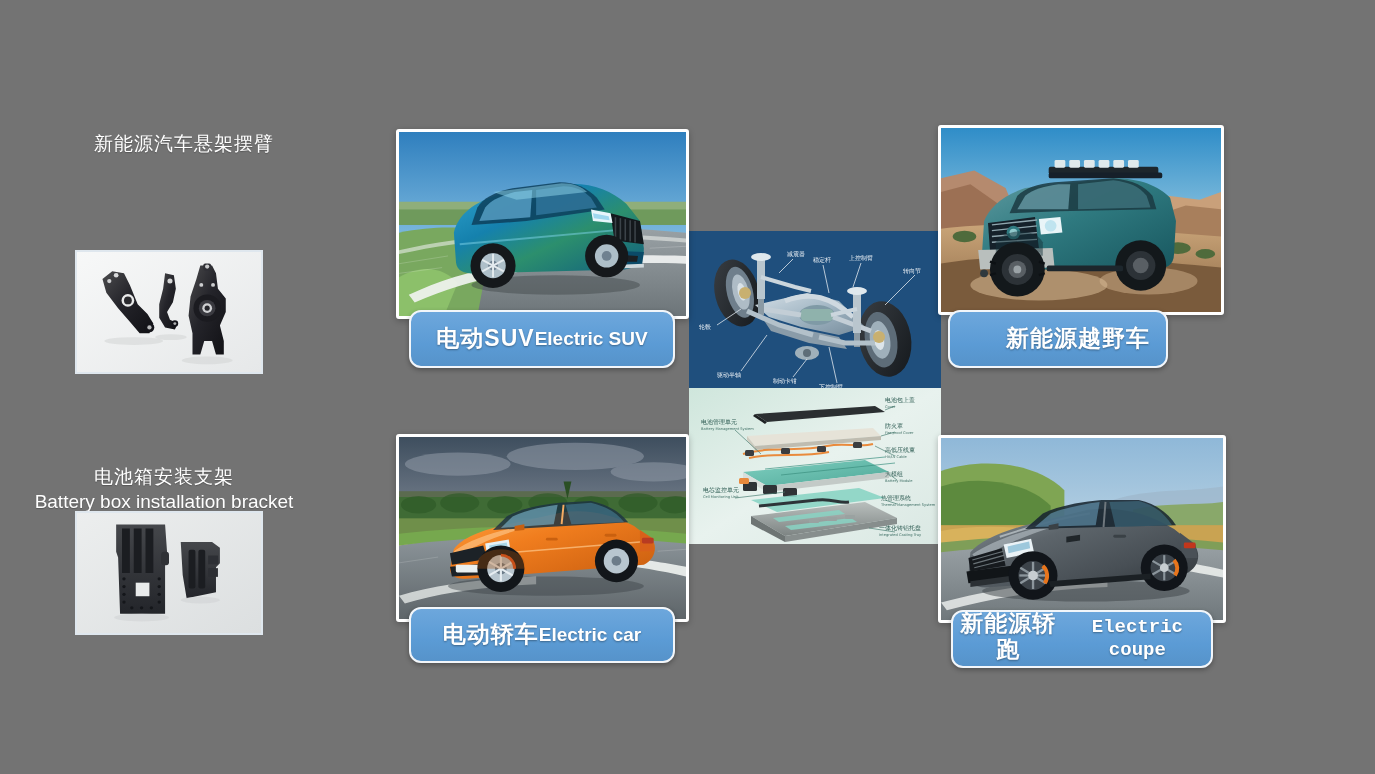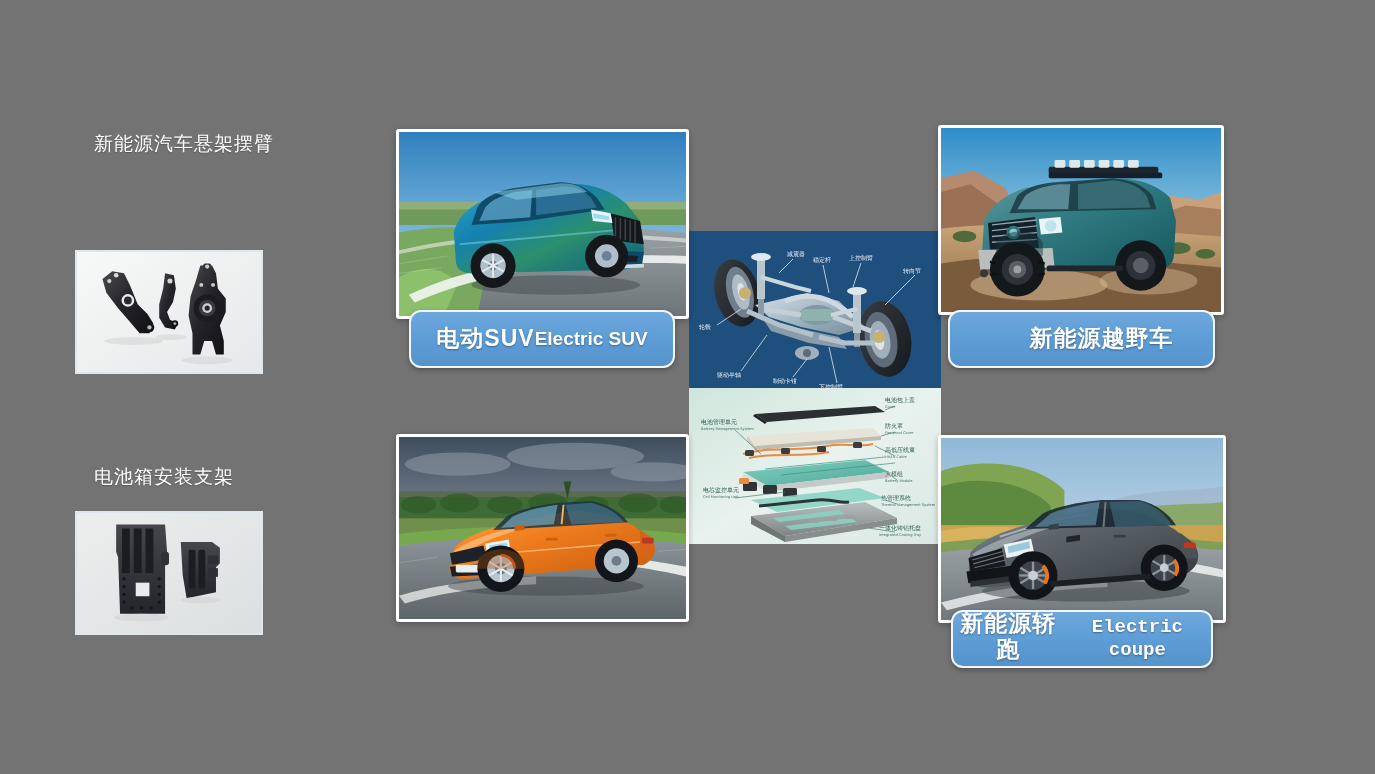--- a/index.html
+++ b/index.html
@@ -70,21 +70,21 @@
     font-size: 19px; font-weight: bold;
     text-shadow: 0 1px 2px rgba(0,0,0,.35);
     line-height: 1.2;
   }
 
   
   #photo-suv    { left: 396px; top: 129px; width: 293px; height: 190px; }
   #caption-suv  { left: 409px; top: 310px; width: 266px; height: 58px; }
   
   #photo-offroad   { left: 938px; top: 125px; width: 286px; height: 190px; }
-  #caption-offroad { left: 948px; top: 310px; width: 267px; height: 58px; padding-left: 40px; }
+  #caption-offroad { left: 948px; top: 310px; width: 220px; height: 58px; padding-left: 40px; }
   
   #photo-car    { left: 396px; top: 434px; width: 293px; height: 188px; }
   #caption-car  { left: 409px; top: 607px; width: 266px; height: 56px; }
   
   #photo-coupe   { left: 938px; top: 435px; width: 288px; height: 188px; }
   #caption-coupe { left: 951px; top: 610px; width: 262px; height: 58px; font-family: Liberation Mono, monospace; }
 
   
   #diagram-suspension {
     position: absolute; left: 689px; top: 231px;
@@ -147,20 +147,21 @@
       <circle cx="139" cy="34" r="2" fill="#cccdcf"></circle>
 
       <ellipse cx="58" cy="92" rx="30" ry="4" fill="#cfd1d2" opacity=".5"></ellipse>
       <ellipse cx="96" cy="88" rx="16" ry="3" fill="#cfd1d2" opacity=".5"></ellipse>
       <ellipse cx="133" cy="112" rx="26" ry="4" fill="#cfd1d2" opacity=".5"></ellipse>
     </svg>
   </div>
 
   <div class="part-label" id="label-bracket">
     <span class="cn">电池箱安装支架</span>
+    <span class="en">Battery box installation bracket</span>
   </div>
 
   <div class="part-photo" id="photo-bracket">
     <svg class="photo-svg" viewBox="0 0 188 124" preserveAspectRatio="none">
       <defs>
         <linearGradient id="graybg" x1="0" y1="0" x2="1" y2="1">
           <stop offset="0" stop-color="#eceeee"></stop>
           <stop offset="1" stop-color="#dcdfe0"></stop>
         </linearGradient>
         <linearGradient id="darkpart" x1="0" y1="0" x2="0" y2="1">
@@ -685,20 +686,24 @@
         <circle cx="222" cy="128" r="5" fill="#6c7c89"></circle>
       </g>
 
       <path d="M80 128 C88 112 120 112 128 128 L128 136 L80 136 Z" fill="#a8530d" opacity=".35"></path>
 
       <g stroke="#ffffff" stroke-width="1" opacity=".15">
         <path d="M0 130 L40 124"></path>
           <path d="M264 118 L293 116"></path>
       </g>
     </svg>
+  </div>
+  <div class="caption-box" id="caption-car">
+    <span class="cn">电动轿车</span>
+    <span class="en">Electric car</span>
   </div>
 
   <div class="vehicle-photo" id="photo-coupe">
     <svg class="photo-svg" viewBox="0 0 288 188" preserveAspectRatio="none">
       <defs>
         <linearGradient id="cpsky" x1="0" y1="0" x2="0" y2="1">
           <stop offset="0" stop-color="#8fb8d8"></stop>
           <stop offset="0.6" stop-color="#bdd5e4"></stop>
           <stop offset="1" stop-color="#d9e4e6"></stop>
         </linearGradient>

